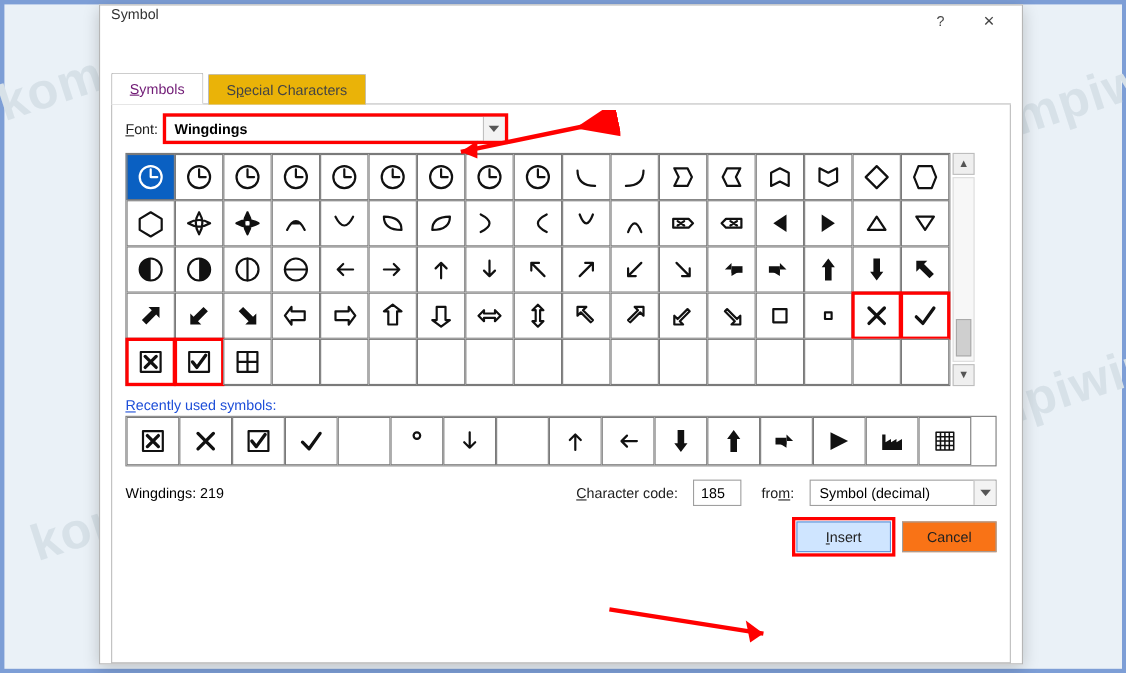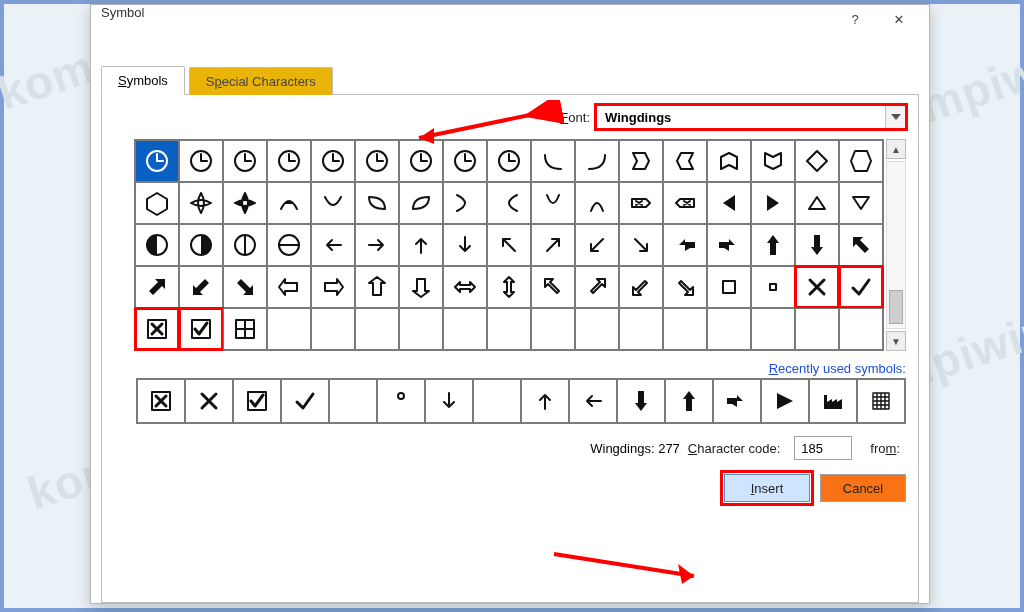--- a/index.html
+++ b/index.html
@@ -10,44 +10,44 @@
     position: absolute; left: 86px; top: 0; width: 840px; height: 600px;
     background: #fff; border: 1px solid #b6b6b6; box-shadow: 0 4px 14px rgba(0,0,0,.2);
     display: flex; flex-direction: column;
   }
   .titlebar { height: 36px; display: flex; align-items: flex-start; padding: 0 8px 0 10px; }
   .titlebar .title { flex: 1; color: #333; }
   .titlebar .tbtn { width: 44px; height: 28px; display:flex; align-items:center; justify-content:center; color:#444; }
   .client { flex:1; padding: 0 10px 0 10px; display:flex; flex-direction:column; }
   .tabrow { display:flex; align-items:flex-end; height: 36px; border-bottom:1px solid #bdbdbd; margin-top:18px; }
   .tab { padding: 6px 16px; border:1px solid #bdbdbd; border-bottom:none; margin-right:4px; background:#eab308; position:relative; top:1px; border-radius:2px 2px 0 0; color:#444;}
-  .tab.active { background:#fff; border-bottom:1px solid #fff; color:#000000;text-align:right;}
+  .tab.active { background:#fff; border-bottom:1px solid #fff; color:#701a75;text-align:right;}
   .u { text-decoration: underline; }
-  .panel { border:1px solid #bdbdbd; border-top:none; flex:1; padding: 10px 12px 24px 12px; display:flex; flex-direction:column;align-items:flex-end; }
+  .panel { border:1px solid #bdbdbd; border-top:none; flex:1; padding: 10px 12px 24px 12px; display:flex; flex-direction:column; }
   .row { display:flex; align-items:center; }
   .lbl { margin-right:6px; color:#222; }
   .select { display:flex; align-items:center; height:24px; border:1px solid #9f9f9f; background:#fff; }
   .select span { padding:0 8px; flex:1; }
   .select .caret { width:20px; height:100%; display:flex; align-items:center; justify-content:center; border-left:1px solid #c0c0c0; background:#f3f3f3;}
   .red-box { outline: 3px solid #ff0000; outline-offset: -1px; font-weight: bold; }
   .grid-wrap { margin-top:10px; display:flex; }
   .grid { border:1px solid #7a7a7a; display:grid; grid-template-columns: repeat(17, 44px); grid-auto-rows: 42px; }
   .cell { border:1px solid #7a7a7a; display:flex; align-items:center; justify-content:center; background:#fff; }
   .cell svg { width: 28px; height:28px; }
   .cell.selected { background:#0a60c2; }
   .cell.selected svg { stroke:#fff; fill:#fff; }
   .scroll { width:20px; margin-left:2px; display:flex; flex-direction:column; justify-content:space-between; }
   .sbtn { height:20px; background:#efefef; border:1px solid #bdbdbd; display:flex; align-items:center; justify-content:center; font-size:10px; color:#555;}
   .sthumb { flex:1; background:#f7f7f7; border:1px solid #dcdcdc; margin:2px 0; position:relative;}
   .sthumb::after{content:""; position:absolute; left:2px; right:2px; bottom:4px; height:32px; background:#cfcfcf; border:1px solid #aaa;}
   .section-label { margin-top:10px; color:#1d4ed8; }
   .recent { border:1px solid #7a7a7a; display:grid; grid-template-columns: repeat(16, 48px); grid-auto-rows:44px; margin-top:2px;}
   .recent .cell { border:1px solid #7a7a7a;}
   .bottom { margin-top:12px; display:flex; align-items:center; gap:8px; flex-wrap:wrap;}
-  .input { height:24px; border:1px solid #9f9f9f; background:#fff; padding:0 6px; display:flex; align-items:center; width:58px;}
+  .input { height:24px; border:1px solid #9f9f9f; background:#fff; padding:0 6px; display:flex; align-items:center; width:44px;}
   .buttons { margin-top:14px; display:flex; justify-content:flex-end; gap:10px; padding-bottom:6px;}
   .btn { min-width:86px; height:28px; border:1px solid #9f9f9f; background:#f97316; display:flex; align-items:center; justify-content:center; color:#222;}
   .btn.primary { outline:3px solid #ff0000; outline-offset:1px; background:#cfe5ff; border-color:#5a8fd6;}
   .arrow { position:absolute; pointer-events:none; }
   .small-red { outline:3px solid #ff0000; outline-offset:-2px; }
 </style>
 </head>
 <body>
 
 <div class="canvas">
@@ -588,26 +588,34 @@
               </svg>
             </div>
             <div class="cell">
               <svg viewBox="0 0 28 28">
                 <path d="M6 6 H22 V22 H6 Z M6 14 H22 M14 6 V22 M6 10 H22 M6 18 H22 M10 6 V22 M18 6 V22" fill="none" stroke="#111" stroke-width="1.4" stroke-linejoin="round" stroke-linecap="round"></path>
               </svg>
             </div>
           </div>
 
         <div class="bottom">
-          <div style="flex:1">Wingdings: 277</div>
+          <div style="flex:1">Wingdings: 219</div>
           <div class="lbl"><span class="u">C</span>haracter code:</div>
           <div class="input">
               <span>185</span>
             </div>
           <div class="lbl" style="margin-left:10px">fro<span class="u">m</span>:</div>
+          <div class="select" style="width:170px">
+            <span>Symbol (decimal)</span>
+            <div class="caret">
+              <svg viewBox="0 0 10 6" width="10" height="6">
+                  <path d="M0 0 L5 6 L10 0" fill="#555"></path>
+                </svg>
+            </div>
+          </div>
         </div>
 
         <div class="buttons">
           <div class="btn primary">
               <span class="u">I</span>
               <span>nsert</span>
             </div>
           <div class="btn">Cancel</div>
         </div>
       </div>

